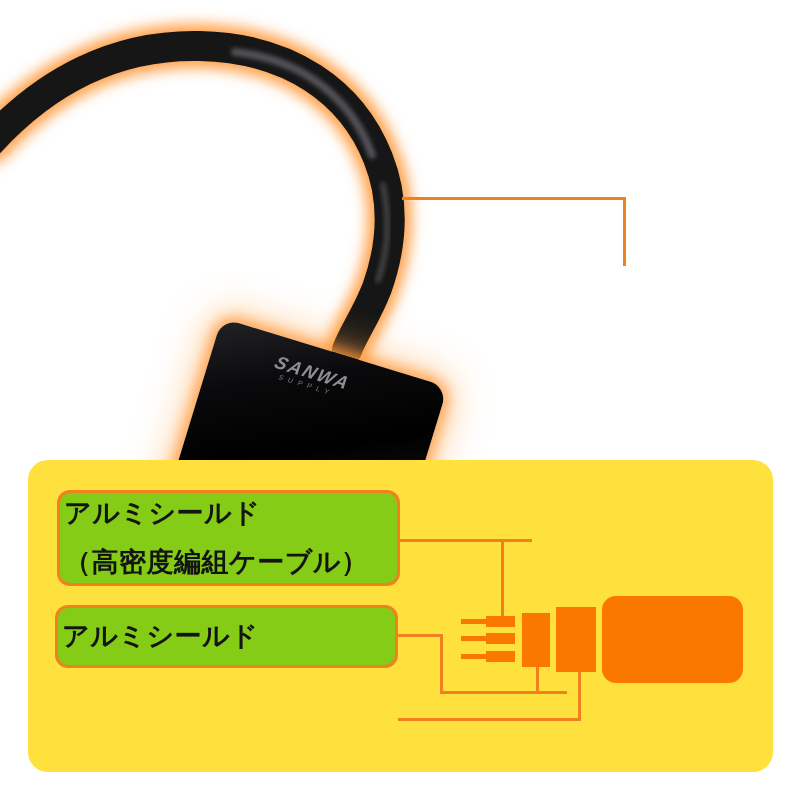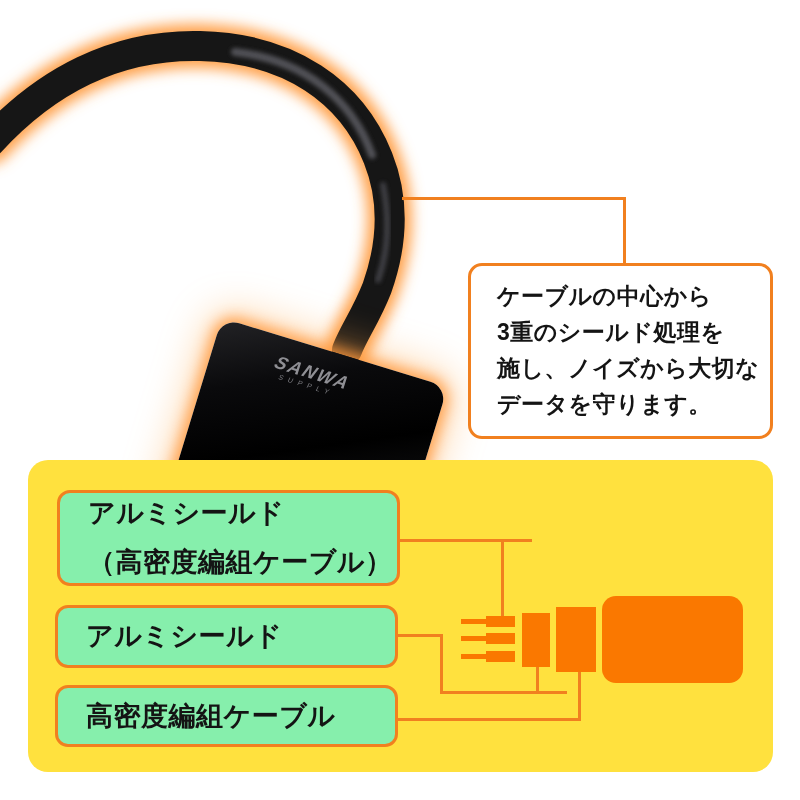--- a/index.html
+++ b/index.html
@@ -29,24 +29,24 @@
     box-sizing:border-box;padding:12px 0 0 26px;
     font-size:23px;font-weight:bold;line-height:36px;letter-spacing:0.5px;
   }
   
   .panel{
     position:absolute;left:28px;top:460px;width:745px;height:312px;z-index:3;
     background:var(--yellow);border-radius:20px;
   }
   .panel .ln{z-index:4;}
   .label-box{
-    position:absolute;z-index:5;background:#86efac;
+    position:absolute;z-index:5;background:#84cc16;
     border:3px solid var(--accent);border-radius:13px;box-sizing:border-box;
     display:flex;flex-direction:column;justify-content:center;
-    padding-left:28px;font-size:27px;font-weight:bold;line-height:37px;letter-spacing:0.5px;gap:12px;
+    padding-left:4px;font-size:27px;font-weight:bold;line-height:37px;letter-spacing:0.5px;gap:12px;
   }
   .shape{position:absolute;background:var(--diagram);z-index:5;}
 </style>
 </head>
 <body>
 
 <div class="stage">
 
   <svg class="cable-svg" viewBox="0 0 800 800">
     <defs>
@@ -66,38 +66,29 @@
   <div class="device">
     <div class="logo">
       <div class="logo-main">SANWA</div>
       <div class="logo-sub">SUPPLY</div>
     </div>
   </div>
 
   <div class="ln" style="left:402px;top:197px;width:224px;height:3px;"></div>
   <div class="ln" style="left:623px;top:197px;width:3px;height:69px;"></div>
 
-  <div class="callout">
-    <div>ケーブルの中心から</div>
-    <div>3重のシールド処理を</div>
-    <div>施し、ノイズから大切な</div>
-    <div>データを守ります。</div>
-  </div>
 
   <div class="panel">
 
     <div class="label-box" style="left:29px;top:30px;width:343px;height:96px;">
       <div>アルミシールド</div>
       <div>（高密度編組ケーブル）</div>
     </div>
     <div class="label-box" style="left:27px;top:145px;width:343px;height:63px;">
       <div>アルミシールド</div>
-    </div>
-    <div class="label-box" style="left:27px;top:225px;width:343px;height:62px;">
-      <div>高密度編組ケーブル</div>
     </div>
 
     <div class="ln" style="left:372px;top:79px;width:132px;height:3px;"></div>
     <div class="ln" style="left:473px;top:79px;width:3px;height:80px;"></div>
 
     <div class="ln" style="left:370px;top:174px;width:45px;height:3px;"></div>
     <div class="ln" style="left:412px;top:174px;width:3px;height:60px;"></div>
     <div class="ln" style="left:412px;top:231px;width:127px;height:3px;"></div>
     <div class="ln" style="left:508px;top:207px;width:3px;height:27px;"></div>
 

